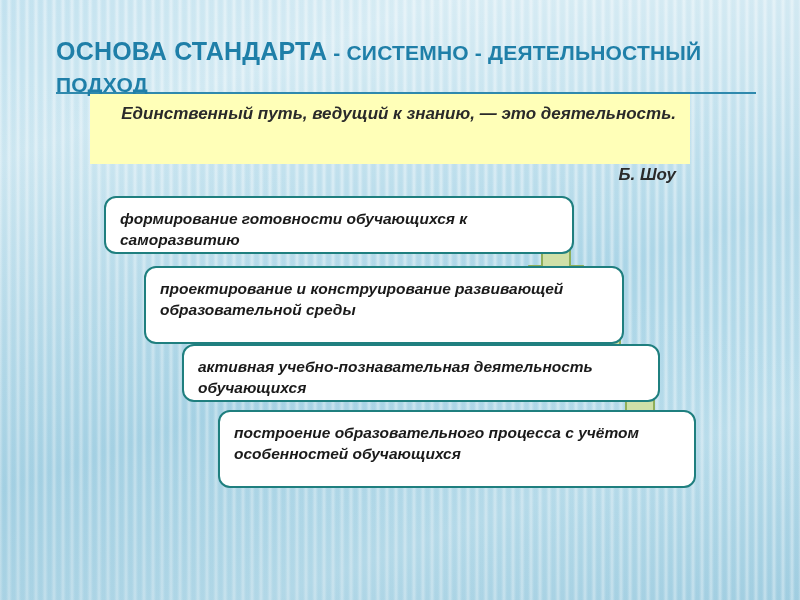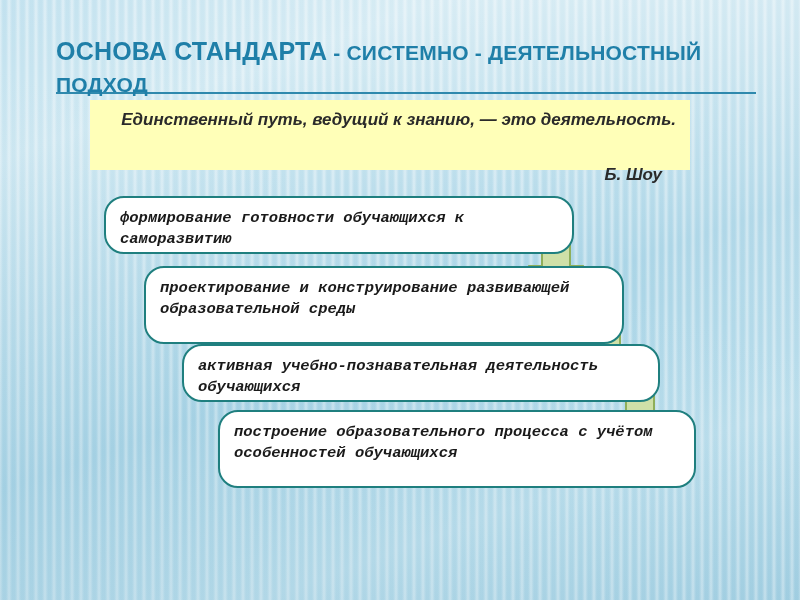--- a/index.html
+++ b/index.html
@@ -62,67 +62,66 @@
     width: 700px;
     height: 2px;
     background: #2f89ad;
     z-index: 3;
   }
 
   
   .quote-box {
     position: absolute;
     left: 90px;
-    top: 100px;
+    top: 94px;
     width: 600px;
     height: 70px;
     background: #ffffb8;
     border: none;
     box-sizing: border-box;
     padding: 8px 14px 6px 14px;
     z-index: 5;
   }
   .quote-text {
     font-style: italic;
     font-weight: bold;
     font-size: 17px;
     line-height: 23px;
     color: #2a2a2a;
     text-align: right;
   }
   .quote-author {
     position: absolute;
-    left: 76px;
+    left: 90px;
     top: 165px;
     width: 600px;
     text-align: right;
     font-style: italic;
     font-weight: bold;
     font-size: 17px;
     color: #2a2a2a;
     padding-right: 14px;
     box-sizing: border-box;
     z-index: 5;
   }
 
   
   .step {
     position: absolute;
     box-sizing: border-box;
     background: #ffffff;
     border: 2px solid #1f7f7f;
-    border-radius: 20px;
+    border-radius: 12px;
     padding: 10px 14px;
     font-style: italic;
     font-weight: bold;
     font-size: 15.5px;
     line-height: 21px;
     color: #1a1a1a;
     z-index: 6;
-    font-family: Liberation Mono, monospace;
   }
   .step p { margin: 0; }
 
   .step-1 { left: 104px; top: 196px; width: 470px; height: 58px; }
   .step-2 { left: 144px; top: 266px; width: 480px; height: 78px; }
   .step-3 { left: 182px; top: 344px; width: 478px; height: 58px; }
   .step-4 { left: 218px; top: 410px; width: 478px; height: 78px; }
 
   
   .arrow {

